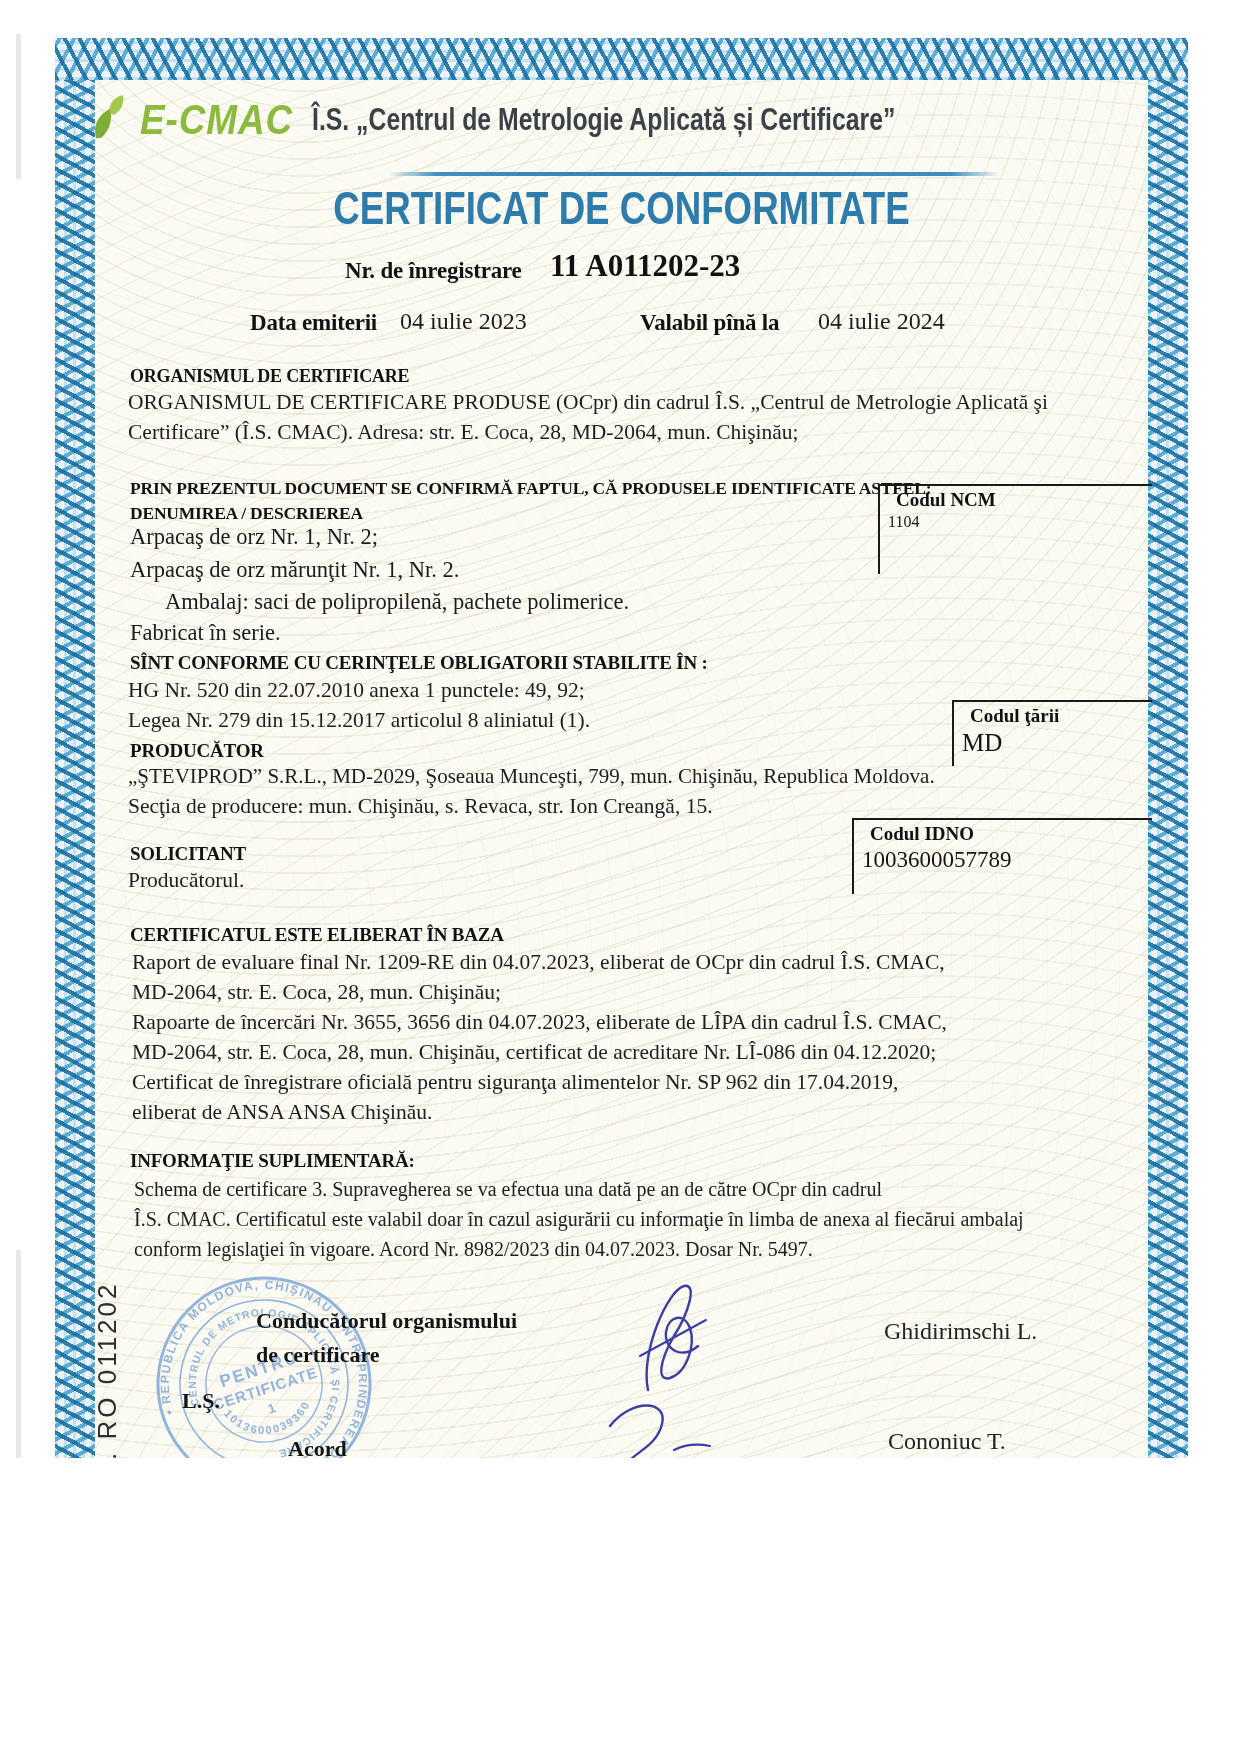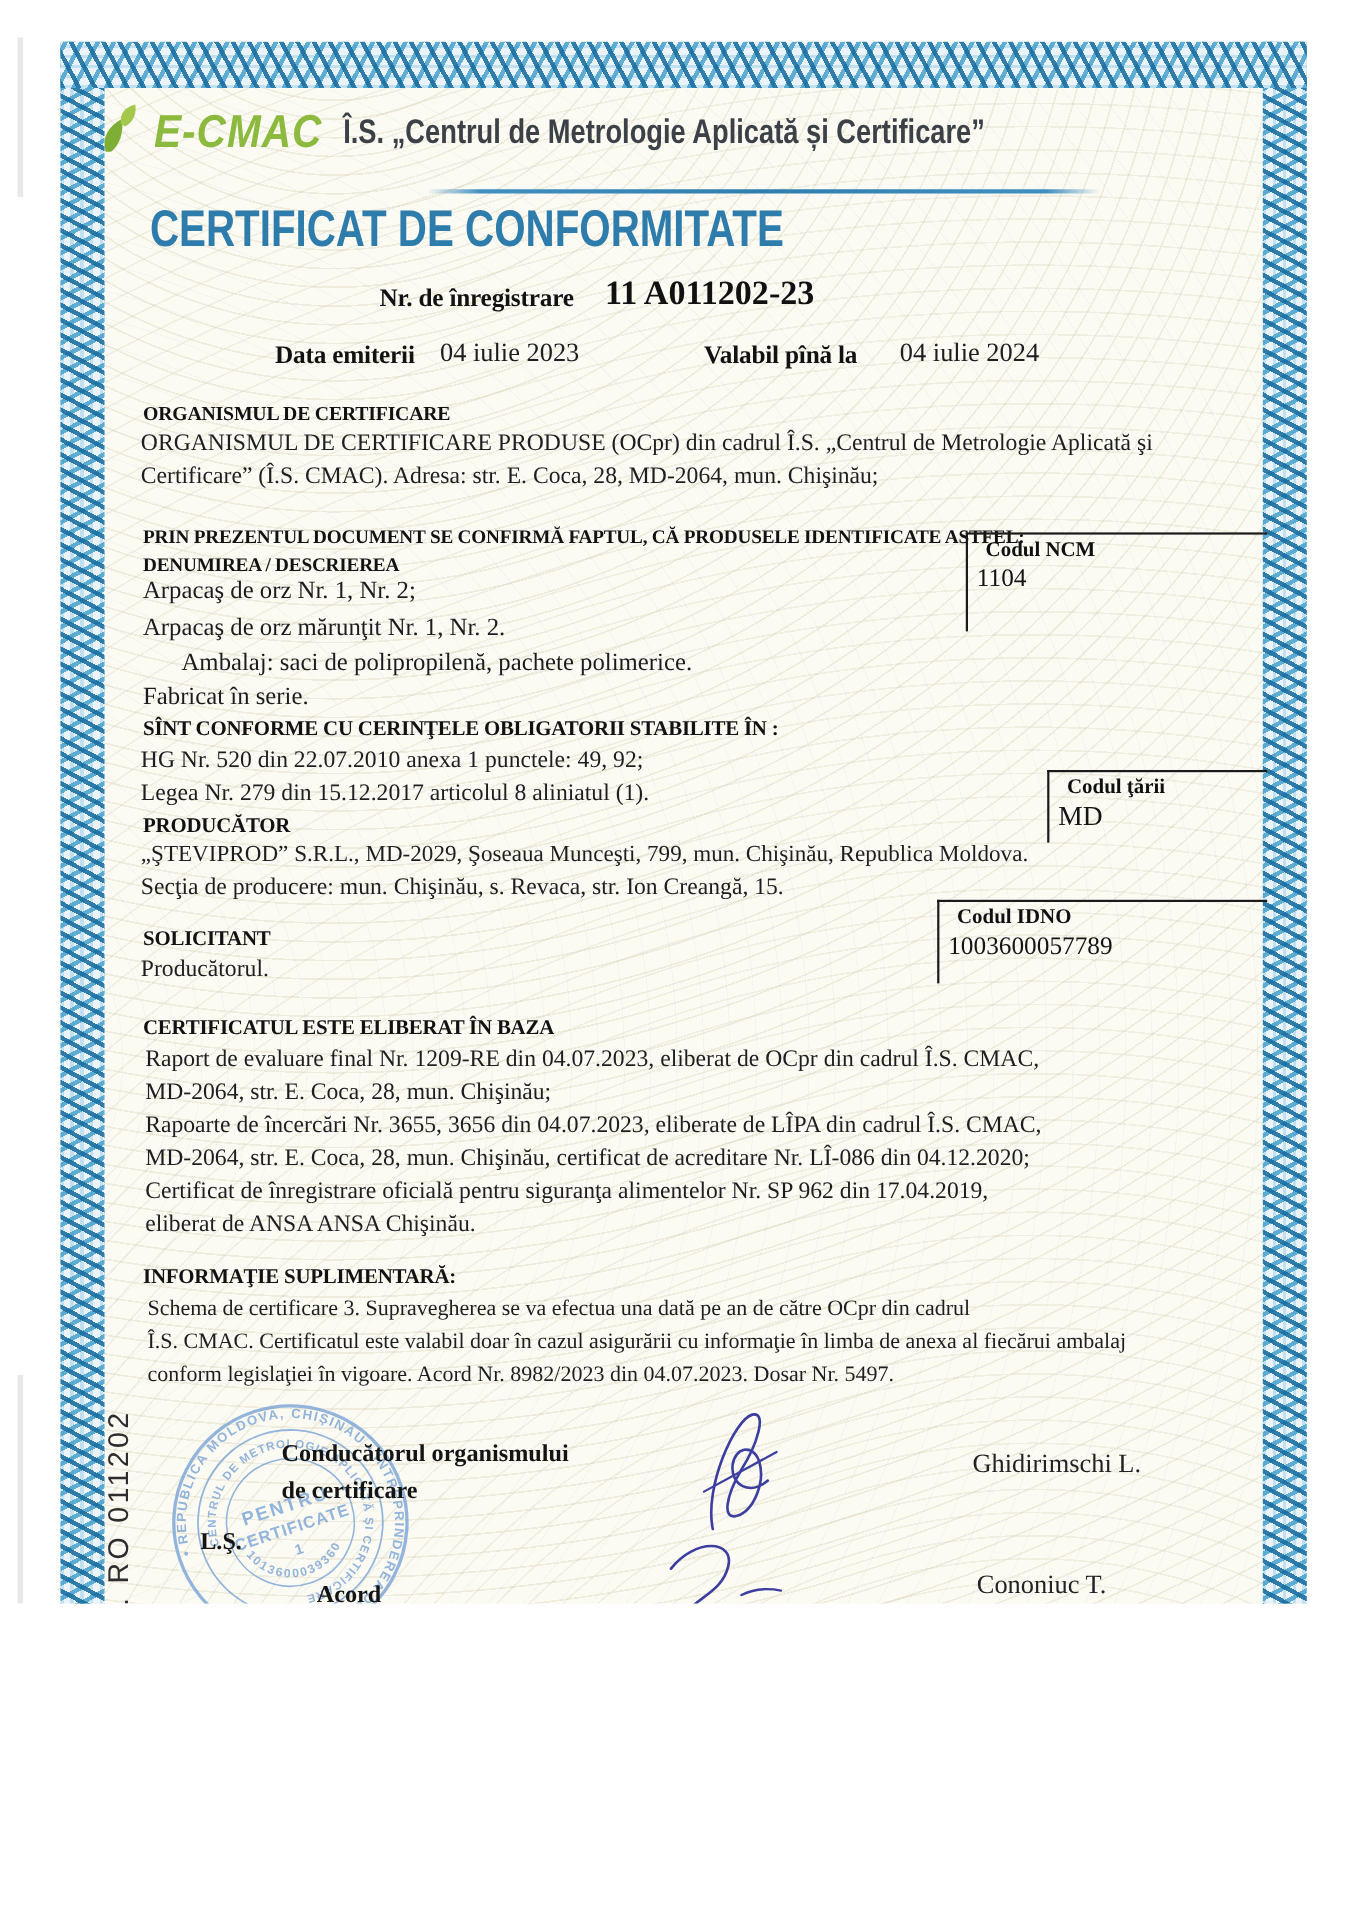--- a/index.html
+++ b/index.html
@@ -26,21 +26,21 @@
   .b{font-weight:bold;}
   .nw{white-space:nowrap;}
   .h{font-family:"Liberation Serif",serif;font-weight:bold;color:#121212;letter-spacing:-.2px;white-space:nowrap;}
   .line{font-size:21.5px;color:#1e1e20;white-space:nowrap;}
   .line-sm{font-size:20px;color:#1e1e20;white-space:nowrap;}
   .prod{font-size:22.5px;color:#1c1c1e;white-space:nowrap;}
   .codebox{border-top:2px solid #1a1a1a;border-left:2px solid #1a1a1a;}
   .codebox .lbl{font:bold 19px "Liberation Serif",serif;color:#101010;padding:3px 0 0 16px;white-space:nowrap;}
   .codebox .val{font:23px "Liberation Serif",serif;color:#141414;padding:2px 0 0 8px;white-space:nowrap;}
   .cond{display:inline-block;transform:scaleX(.8);transform-origin:left center;}
-  .title-wrap{left:55px;top:180px;width:1133px;}
+  .title-wrap{left:55px;top:180px;width:1133px;text-align:center;}
   .title-txt{display:inline-block;transform:scaleX(.78);transform-origin:center;
      font:bold 47px "Liberation Sans",sans-serif;letter-spacing:0;color:#2e7cab;white-space:nowrap;}
   .orgname{font:bold 31px "Liberation Sans",sans-serif;color:#3b4147;white-space:nowrap;}
   .logo-txt{font:bold italic 42px "Liberation Sans",sans-serif;color:#8cba3e;letter-spacing:1px;white-space:nowrap;}
   .vserial{writing-mode:vertical-rl;transform:rotate(180deg);font:26px "Liberation Sans",sans-serif;
      color:#2d2d2d;letter-spacing:3px;white-space:nowrap;}
   .siglabel{font:bold 22px "Liberation Serif",serif;color:#141414;white-space:nowrap;}
   .name{font:24px "Liberation Serif",serif;color:#232325;white-space:nowrap;}
   .underline-blue{height:4px;border-radius:2px;
      background:linear-gradient(90deg, rgba(63,143,192,0), #3f8fc0 8%, #2f7fae 50%, #3f8fc0 92%, rgba(63,143,192,0));}
@@ -87,21 +87,21 @@
 
   <div class="abs h" style="left:130px;top:366px;font-size:18px;">ORGANISMUL DE CERTIFICARE</div>
   <div class="abs line" style="left:128px;top:390px;">ORGANISMUL DE CERTIFICARE PRODUSE (OCpr) din cadrul Î.S. „Centrul de Metrologie Aplicată şi</div>
   <div class="abs line" style="left:128px;top:420px;">Certificare” (Î.S. CMAC). Adresa: str. E. Coca, 28, MD-2064, mun. Chişinău;</div>
 
   <div class="abs h" style="left:130px;top:478px;font-size:17.5px;">PRIN  PREZENTUL DOCUMENT SE CONFIRMĂ FAPTUL, CĂ PRODUSELE IDENTIFICATE ASTFEL:</div>
   <div class="abs h" style="left:130px;top:503px;font-size:17.5px;">DENUMIREA / DESCRIEREA</div>
 
   <div class="abs codebox" style="left:878px;top:484px;width:272px;height:88px;">
     <div class="lbl">Codul NCM</div>
-    <div class="val" style="font-size:23px;">1104</div>
+    <div class="val" style="font-size:16px;">1104</div>
   </div>
 
   <div class="abs prod" style="left:130px;top:524px;">Arpacaş de orz Nr. 1, Nr. 2;</div>
   <div class="abs prod" style="left:130px;top:557px;">Arpacaş de orz mărunţit Nr. 1, Nr. 2.</div>
   <div class="abs prod" style="left:130px;top:589px;margin-left:35px;">Ambalaj: saci de polipropilenă, pachete polimerice.</div>
   <div class="abs prod" style="left:130px;top:620px;">Fabricat în serie.</div>
 
   <div class="abs h" style="left:130px;top:652px;font-size:19px;">SÎNT CONFORME CU CERINŢELE OBLIGATORII STABILITE ÎN :</div>
   <div class="abs line" style="left:128px;top:678px;">HG Nr. 520 din 22.07.2010 anexa 1 punctele: 49, 92;</div>
   <div class="abs line" style="left:128px;top:708px;">Legea Nr. 279 din 15.12.2017 articolul 8 aliniatul (1).</div>

